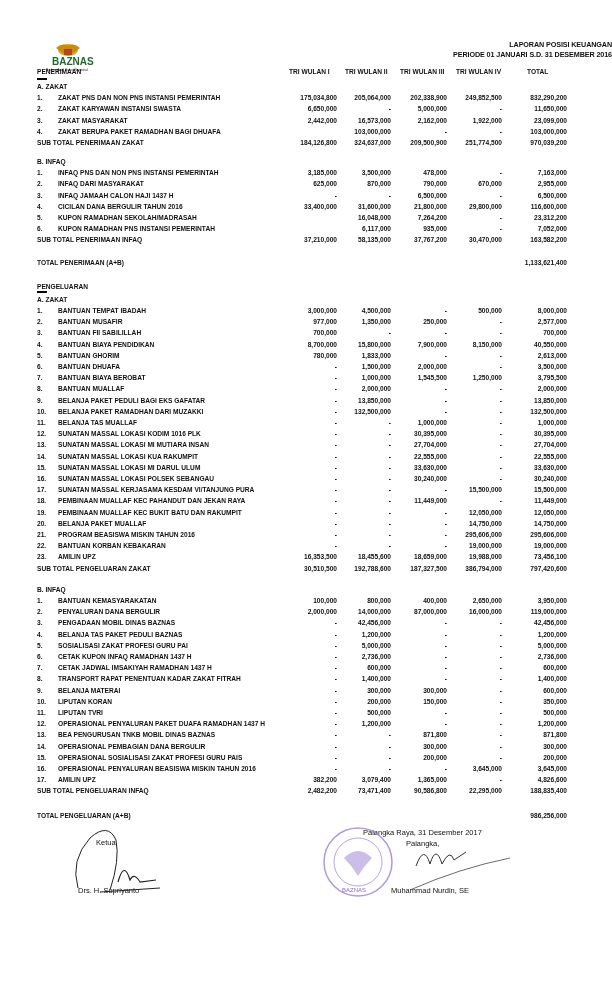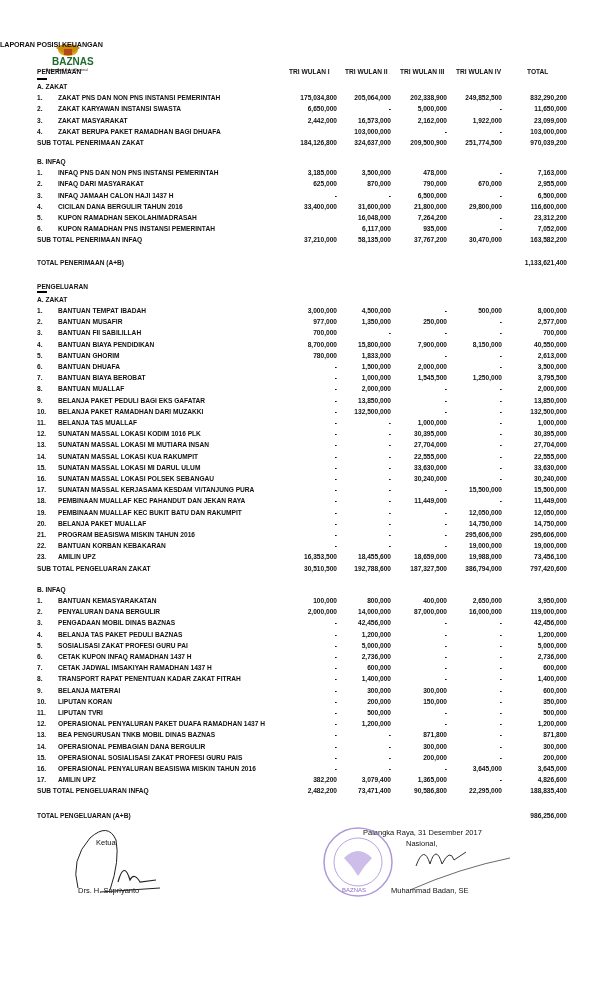--- a/index.html
+++ b/index.html
@@ -1,19 +1,19 @@
 <!DOCTYPE html>
 <html><head>
 <meta charset="utf-8">
 <style>
   html, body { margin:0; padding:0; background:#ffffff; }
   body { width:612px; height:1008px; position:relative; overflow:hidden;
          font-family:"Liberation Sans", "DejaVu Sans", sans-serif; color:#111; }
   .page { position:absolute; left:0; top:0; width:612px; height:1008px; }
-  .title { position:absolute; left:0; width:612px; text-align:left; font-weight:bold; font-size:7.2px; letter-spacing:-0.1px; }
+  .title { position:absolute; left:0; width:612px; text-align:right; font-weight:bold; font-size:7.2px; letter-spacing:-0.1px; }
   .logo { position:absolute; left:46px; top:40px; width:72px; height:32px; }
   .hdr { position:absolute; top:68px; font-weight:bold; font-size:6.6px; }
   .row { position:absolute; left:0; width:612px; height:11px; font-size:6.6px; font-weight:bold; line-height:11px; }
   .row .no { position:absolute; left:37px; }
   .row .lbl { position:absolute; left:58px; white-space:nowrap; }
   .row .full { position:absolute; left:37px; white-space:nowrap; }
   .num { position:absolute; text-align:right; width:70px; }
   .c1 { left:267px; } .c2 { left:321px; } .c3 { left:377px; } .c4 { left:432px; } .c5 { left:497px; }
   .ul { position:absolute; left:37px; width:10px; height:1.5px; background:#000; }
   .sig { position:absolute; font-size:7.5px; }
@@ -27,20 +27,21 @@
     <svg width="72" height="32" viewBox="0 0 72 32">
       <ellipse cx="22" cy="10" rx="10" ry="6" fill="#d9a21a"></ellipse>
       <path d="M10 8 Q16 2 22 6 Q28 2 34 8 Q28 12 22 16 Q16 12 10 8Z" fill="#c98a10"></path>
       <rect x="18" y="9" width="8" height="6" fill="#b5461c"></rect>
       <text x="6" y="25" font-family="Liberation Sans, sans-serif" font-weight="bold" font-size="10" fill="#1e6b2e">BAZNAS</text>
       <text x="0" y="31" font-family="Liberation Sans, sans-serif" font-size="3.5" fill="#333">Badan Amil Zakat Nasional</text>
     </svg>
   </div>
 
   <div class="title" style="top:40px;">LAPORAN POSISI KEUANGAN</div>
+  <div class="title" style="top:50px;">PERIODE 01 JANUARI S.D. 31 DESEMBER 2016</div>
 
   <div class="hdr" style="left:37px;">PENERIMAAN</div>
   <div class="hdr" style="left:289px;">TRI WULAN I</div>
   <div class="hdr" style="left:345px;">TRI WULAN II</div>
   <div class="hdr" style="left:400px;">TRI WULAN III</div>
   <div class="hdr" style="left:456px;">TRI WULAN IV</div>
   <div class="hdr" style="left:527px;">TOTAL</div>
   <div class="ul" style="top:78px;"></div>
 
   <div id="body-rows">
@@ -547,23 +548,23 @@
         <span class="num c5">188,835,400</span>
       </div>
       <div class="row" style="top: 810.12px;">
         <span class="full">TOTAL PENGELUARAN (A+B)</span>
         <span class="num c5">986,256,000</span>
       </div>
     </div>
 
   <div class="sig" style="left:363px; top:828px;">Palangka Raya, 31 Desember 2017</div>
   <div class="sig" style="left:96px; top:838px;">Ketua,</div>
-  <div class="sig" style="left:406px; top:839px;">Nasional,</div>
+  <div class="sig" style="left:406px; top:839px;">Palangka,</div>
   <div class="sig" style="left:78px; top:886px;">Drs. H. Supriyanto</div>
-  <div class="sig" style="left:391px; top:886px;">Muhammad Badan, SE</div>
+  <div class="sig" style="left:391px; top:886px;">Muhammad Nurdin, SE</div>
 
   <svg style="position:absolute; left:60px; top:820px;" width="110" height="80">
     <path d="M18 68 Q10 40 30 18 Q48 2 56 20 Q60 40 50 70" fill="none" stroke="#222" stroke-width="1"></path>
     <path d="M58 62 Q64 40 70 60 Q74 52 80 62 L96 60" fill="none" stroke="#222" stroke-width="1.2"></path>
     <path d="M40 72 L100 68" stroke="#222" stroke-width="1"></path>
   </svg>
 
   <svg style="position:absolute; left:318px; top:822px;" width="80" height="80">
     <circle cx="40" cy="40" r="34" fill="none" stroke="#9b7fd0" stroke-width="1.5" opacity="0.8"></circle>
     <circle cx="40" cy="40" r="24" fill="none" stroke="#9b7fd0" stroke-width="1" opacity="0.7"></circle>

